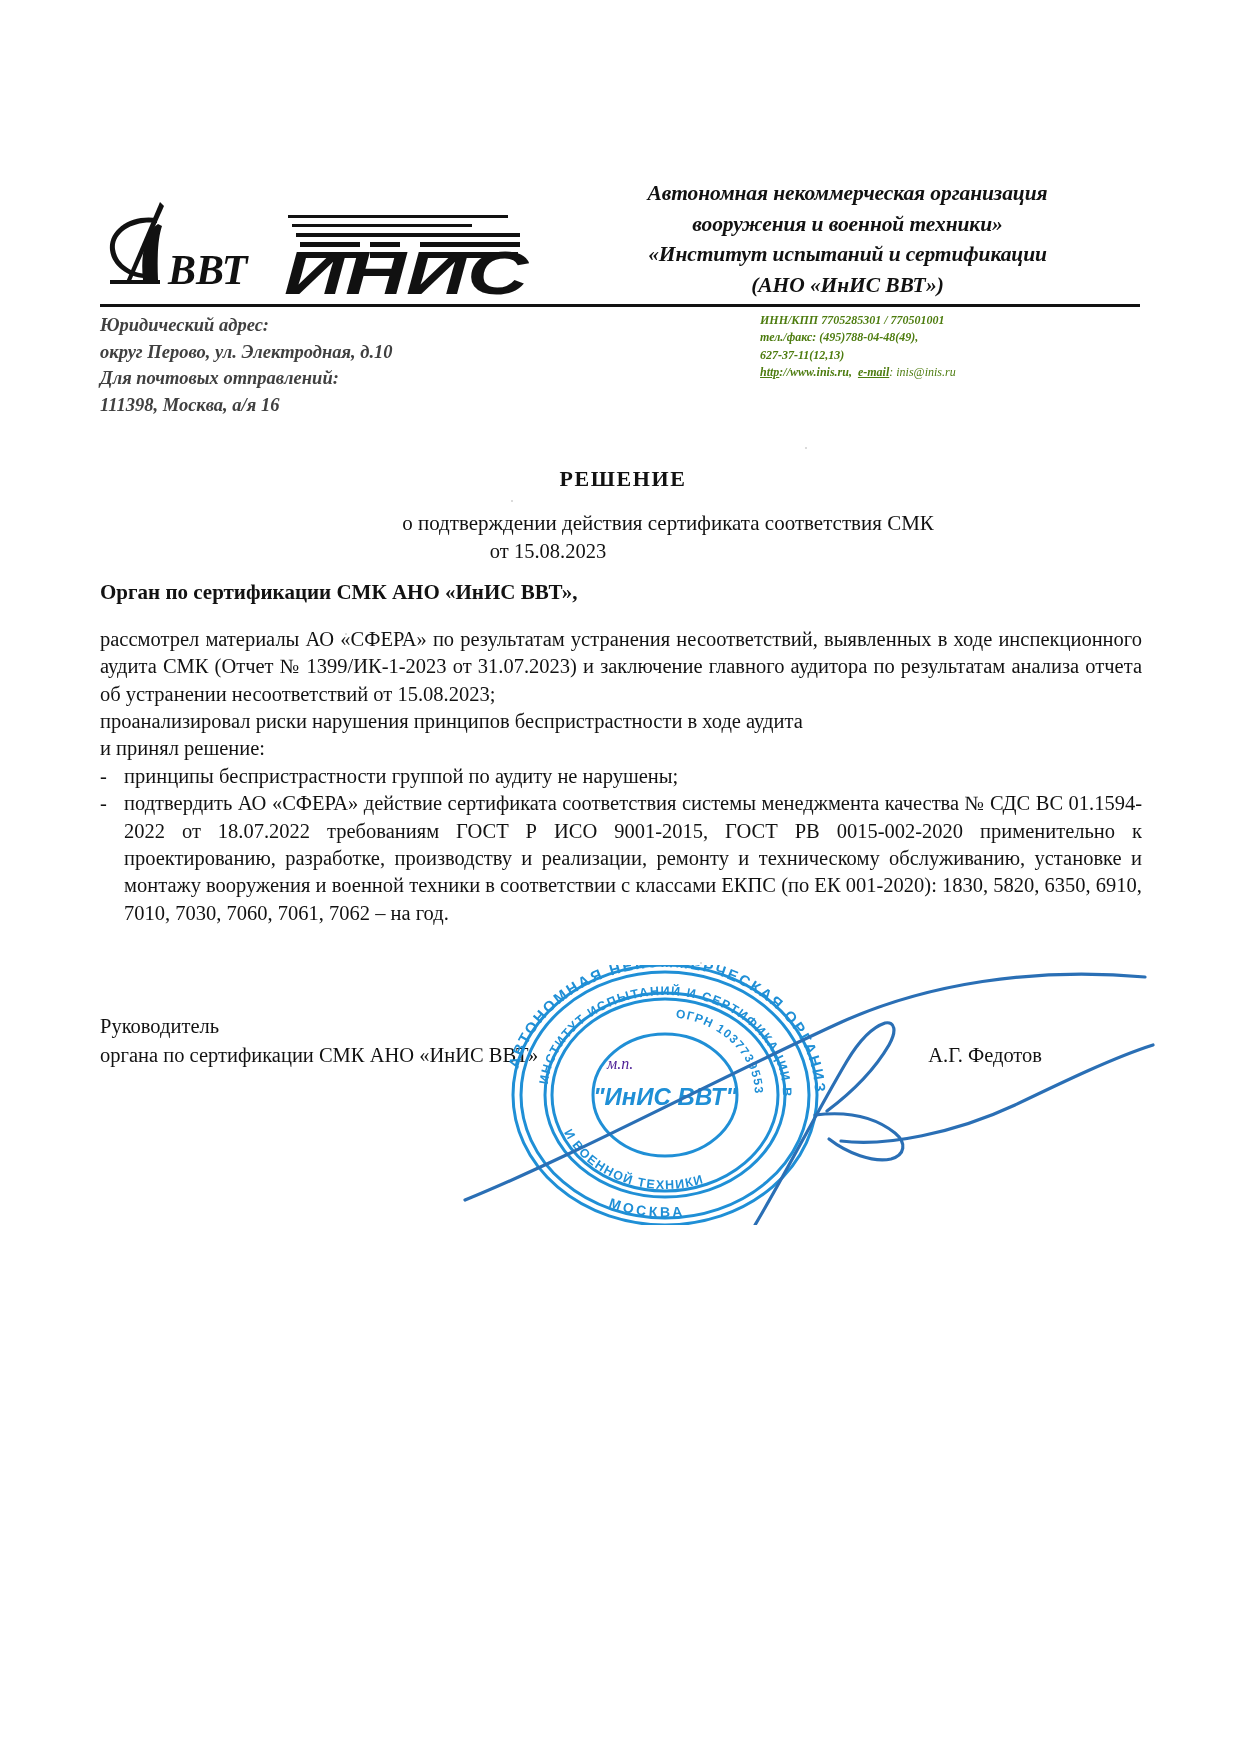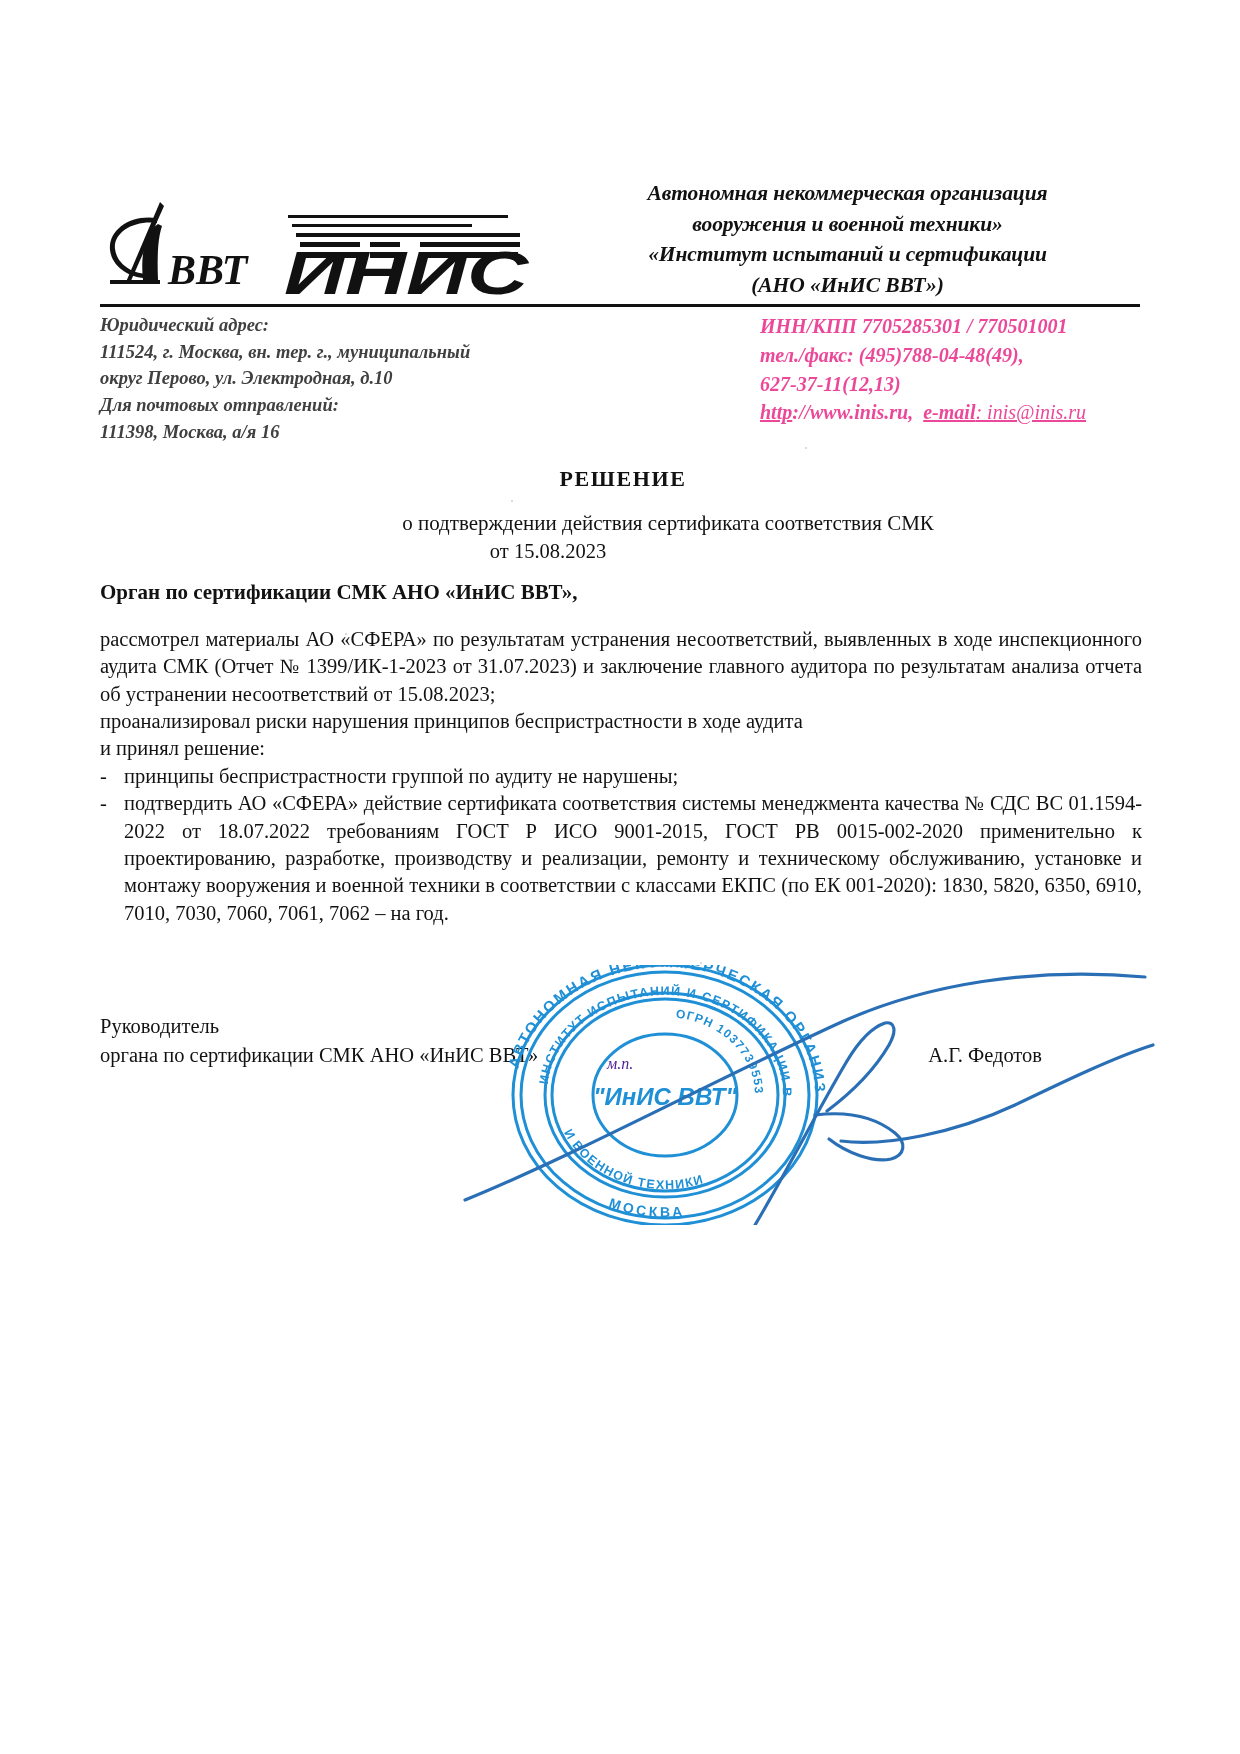--- a/index.html
+++ b/index.html
@@ -71,30 +71,30 @@
     font-style: italic;
     font-weight: bold;
     font-size: 18.5px;
     line-height: 1.44;
     color: #404040;
   }
   .contacts-right {
     flex: 1;
     font-style: italic;
     font-weight: bold;
-    font-size: 20px;
+    font-size: 12px;
     line-height: 1.44;
-    color: #ec4899;
+    color: #4d7c0f;
     padding-left: 130px;
   }
   .contacts-right .weblinerow {
     white-space: nowrap;
   }
   .u { text-decoration: underline; }
-  .nb { font-weight: normal; text-decoration: underline; }
+  .nb { font-weight: normal; }
 
   
   .doc-title {
     position: absolute;
     left: 3px;
     top: 466px;
     width: 1240px;
     text-align: center;
     font-weight: bold;
     font-size: 22px;
@@ -234,21 +234,20 @@
       <div>«Институт испытаний и сертификации</div>
       <div>(АНО «ИнИС ВВТ»)</div>
     </div>
   </div>
 
   <div class="divider"></div>
 
   <div class="contacts">
     <div class="contacts-left">
       <div>Юридический адрес:</div>
-      <div>111524, г. Москва, вн. тер. г., муниципальный</div>
       <div>округ Перово, ул. Электродная, д.10</div>
       <div>Для почтовых отправлений:</div>
       <div>111398, Москва,  а/я 16</div>
     </div>
     <div class="contacts-right">
       <div>ИНН/КПП  7705285301 / 770501001</div>
       <div>тел./факс: (495)788-04-48(49),</div>
       <div>627-37-11(12,13)</div>
       <div class="weblinerow"><span class="u">http</span><span>://www.inis.ru,</span>&nbsp; <span class="u">e-mail</span><span class="nb">: inis@inis.ru</span></div>
     </div>

